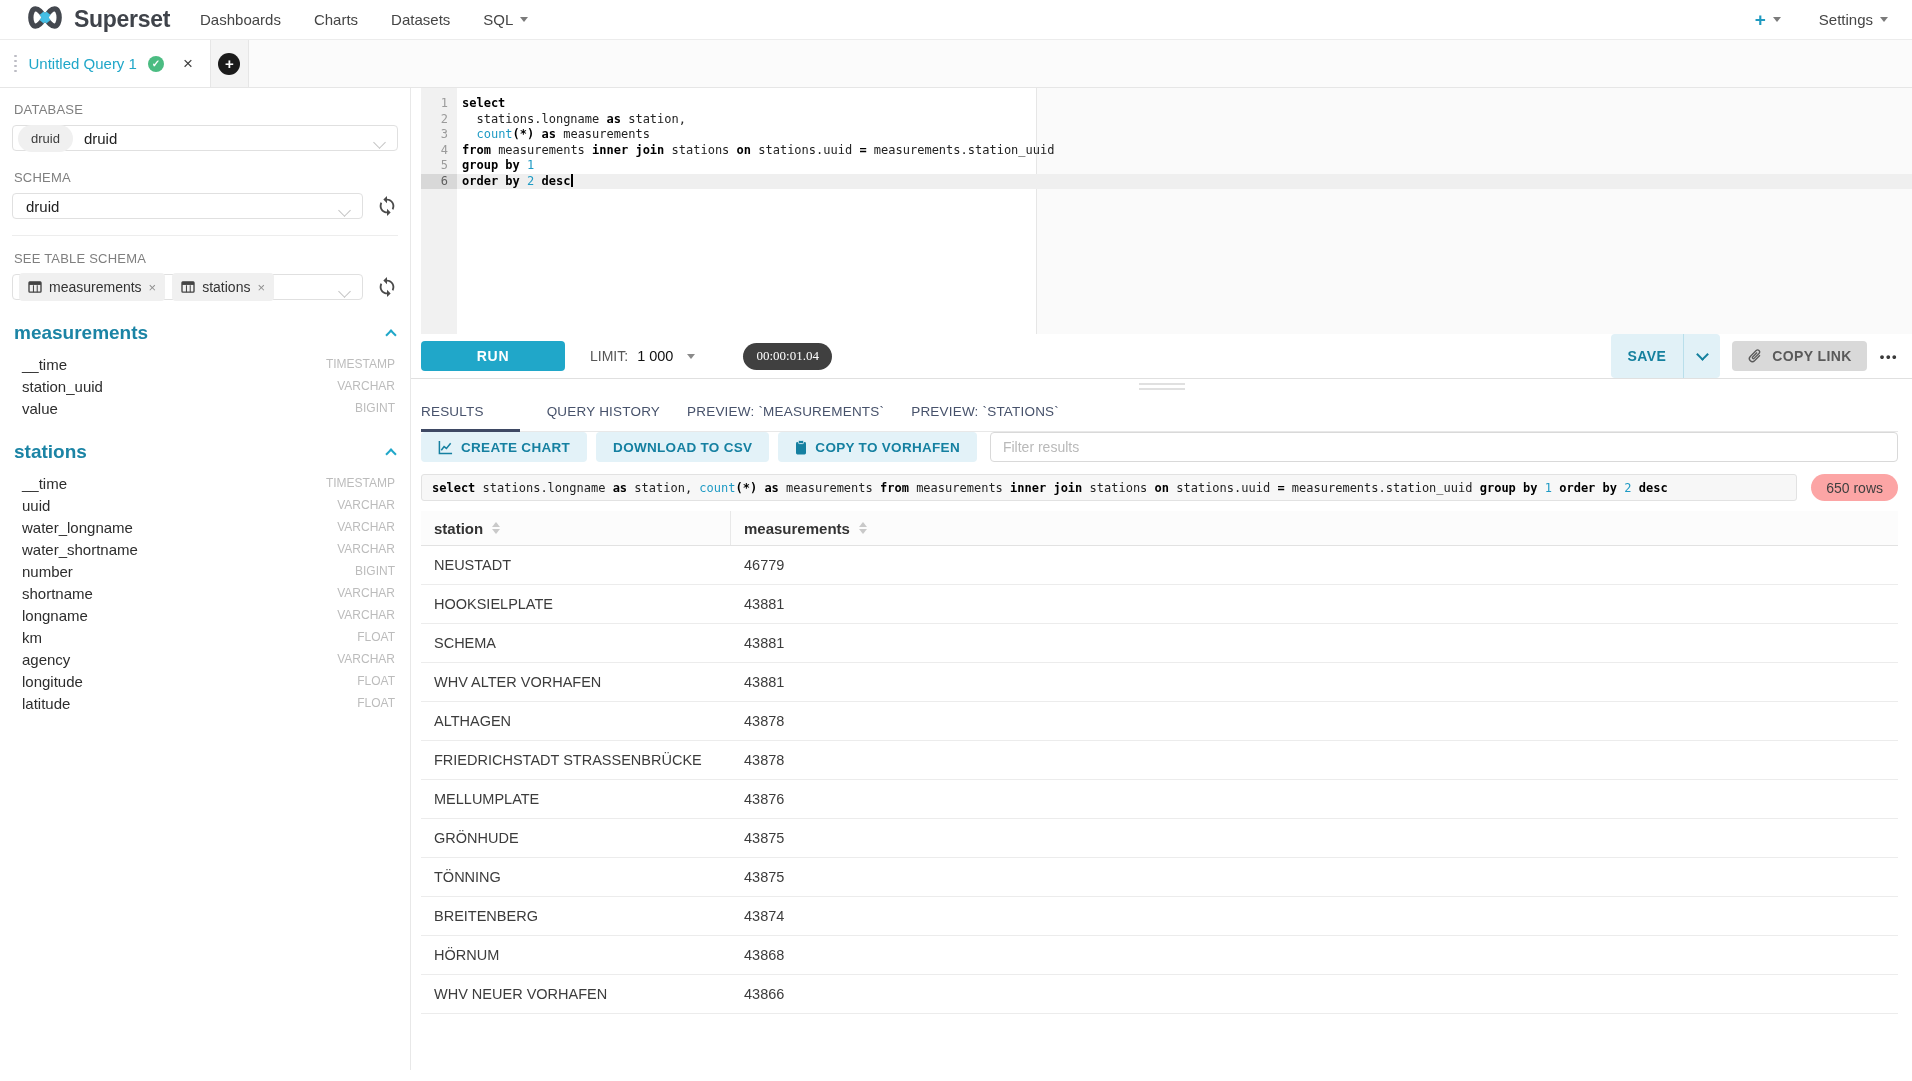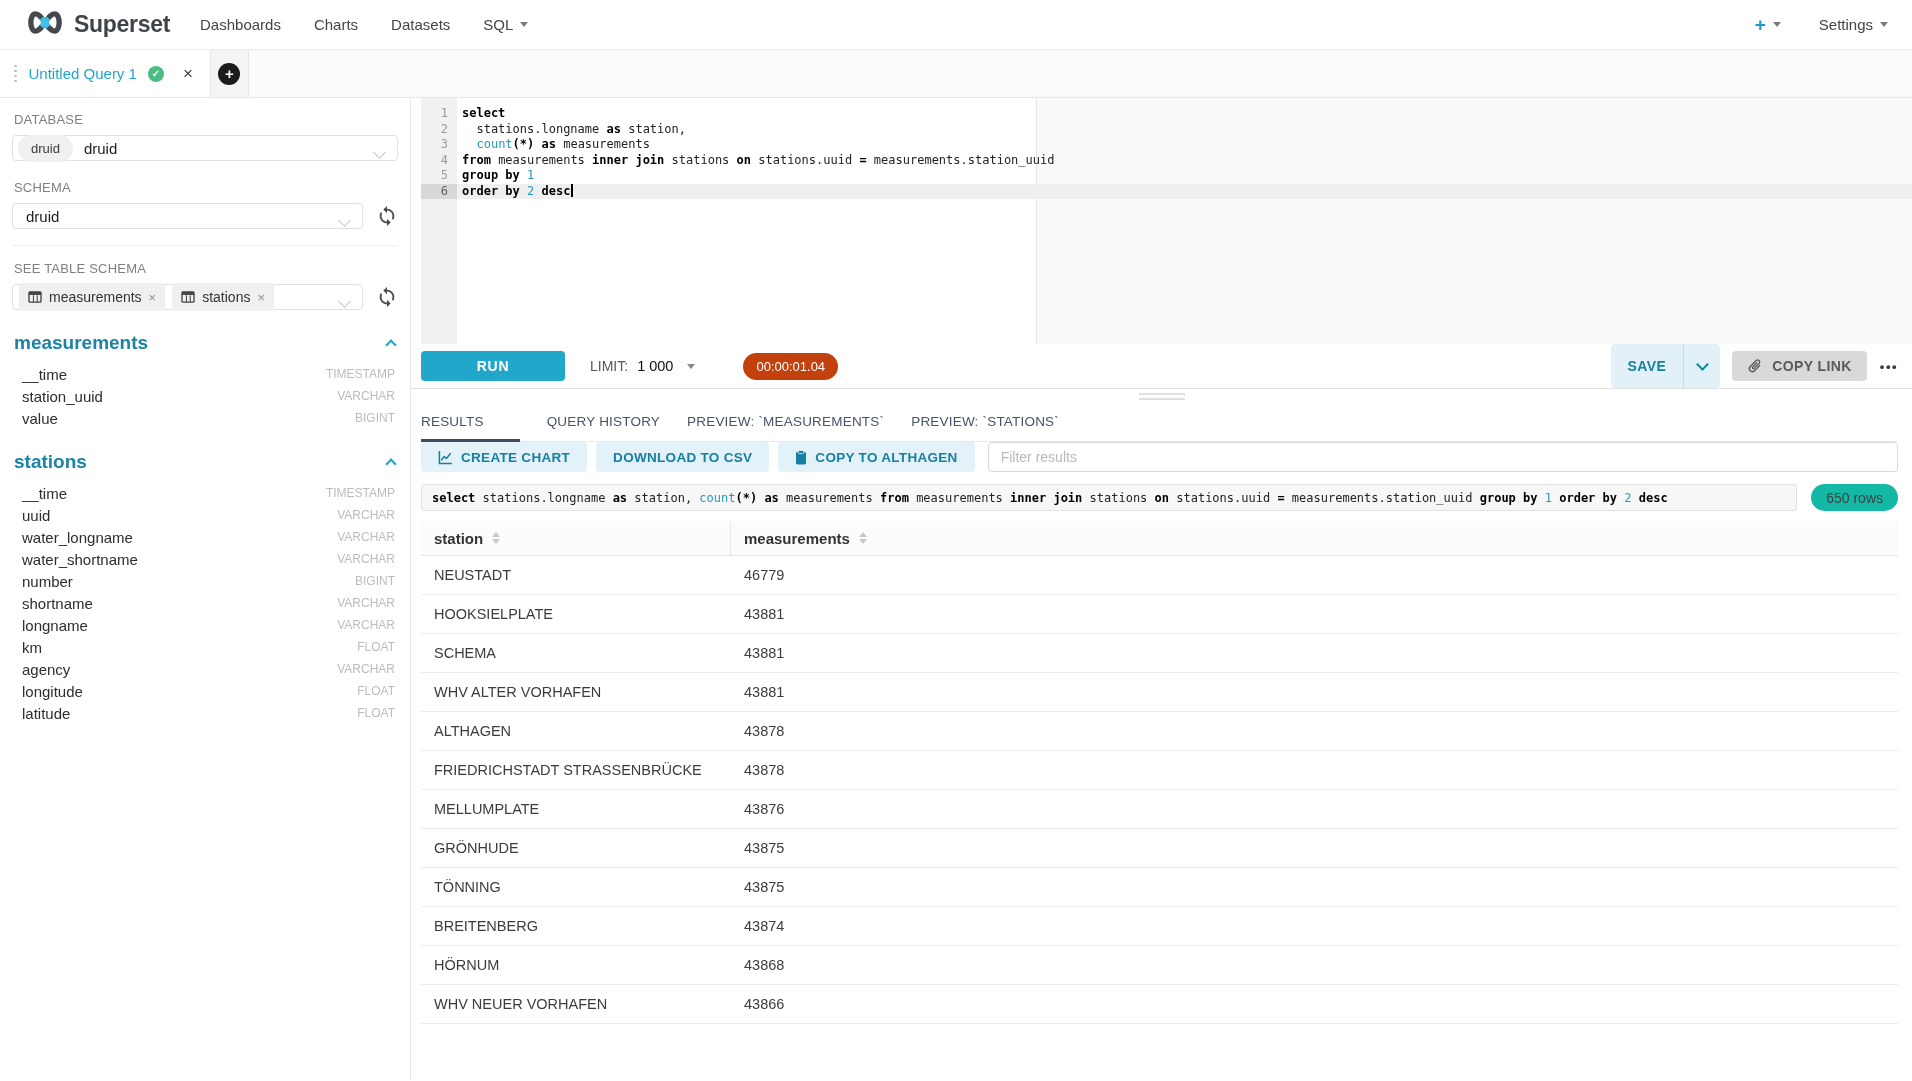--- a/index.html
+++ b/index.html
@@ -1,20 +1,20 @@
 <!DOCTYPE html>
 <html><head>
 <meta charset="utf-8">
 <style>
   * { box-sizing: border-box; margin: 0; padding: 0; }
   html,body { width:1912px; height:1081px; overflow:hidden; background:#fff;
     font-family:"Liberation Sans", sans-serif; color:#333; }
 
   
-  .topnav { height:50px; display:flex; align-items:center; padding:0 24px 0 25px;
+  .topnav { height:40px; display:flex; align-items:center; padding:0 24px 0 25px;
     border-bottom:1px solid #ececec; background:#fff; }
   .brand { display:flex; align-items:center; gap:9px; margin-right:30px; }
   .brand-name { font-size:23px; font-weight:bold; color:#3f434a; letter-spacing:-0.3px; }
   .nav-item { font-size:15px; color:#454545; margin-right:33px; display:flex; align-items:center; gap:7px; cursor:pointer; }
   .caret { width:0; height:0; border-left:4.5px solid transparent; border-right:4.5px solid transparent; border-top:5px solid #7b7b7b; display:inline-block; }
   .nav-spacer { flex:1; }
   .nav-plus { color:#1f9ac0; font-size:19px; font-weight:bold; display:flex; align-items:center; gap:7px; margin-right:38px; cursor:pointer; }
   .nav-settings { font-size:15px; color:#454545; display:flex; align-items:center; gap:7px; cursor:pointer; }
 
   
@@ -76,22 +76,22 @@
   .cursor { display:inline-block; width:1.5px; height:13px; background:#000; vertical-align:-2px; margin-left:1px; }
 
   
   .toolbar { height:44px; display:flex; align-items:center; padding:0 14px 0 10px; background:#fff; }
   .run-btn { width:144px; height:30px; background:#20A7C9; border-radius:4px; color:#fff;
     font-size:14px; font-weight:bold; letter-spacing:0.8px; display:flex; align-items:center; justify-content:center; cursor:pointer; }
   .limit { margin-left:25px; display:flex; align-items:center; cursor:pointer; }
   .limit-label { font-size:14px; color:#565656; }
   .limit-value { font-size:14.5px; color:#111; margin-left:9px; }
   .limit .caret { margin-left:14px; border-top-color:#8a8a8a; }
-  .timer { margin-left:48px; height:27px; padding:0 13px; background:#c2410c; border-radius:14px;
-    color:#fff; font-family:Liberation Sans, sans-serif; font-size:13px; display:flex; align-items:center; }
+  .timer { margin-left:48px; height:27px; padding:0 13px; background:#404040; border-radius:14px;
+    color:#fff; font-family:Liberation Serif, serif; font-size:13px; display:flex; align-items:center; }
   .tb-spacer { flex:1; }
   .save-btn { display:flex; height:44px; background:#e1f1f7; border-radius:4px; overflow:hidden; cursor:pointer; }
   .save-label { padding:0 17px; display:flex; align-items:center; color:#14809e; font-size:14px; font-weight:bold; letter-spacing:0.4px; }
   .save-div { width:1px; background:#b9dfeb; }
   .save-caret { width:36px; display:flex; align-items:center; justify-content:center; }
   .save-caret .chevd { width:9px; height:9px; border-right:2px solid #14809e; border-bottom:2px solid #14809e; transform:rotate(45deg); margin-top:-4px; }
   .copylink-btn { margin-left:12px; height:30px; background:#d9d9d9; border-radius:4px; padding:0 15px;
     display:flex; align-items:center; gap:9px; color:#5a5a5a; font-size:14px; font-weight:bold; letter-spacing:0.4px; cursor:pointer; }
   .more-btn { margin-left:13px; color:#3a3a3a; font-size:13px; letter-spacing:1.5px; font-weight:bold; cursor:pointer; }
 
@@ -108,21 +108,21 @@
   .actions { display:flex; align-items:center; gap:9px; }
   .action-btn { height:30px; padding:0 17px; background:#e3f2f8; border-radius:4px; color:#1580a1;
     font-size:13.5px; font-weight:bold; letter-spacing:0.3px; display:flex; align-items:center; gap:8px; cursor:pointer; }
   .filter-input { flex:1; height:30px; border:1px solid #d9d9d9; border-radius:4px; padding:0 12px;
     font-size:14px; color:#333; margin-left:4px; outline:none; font-family:"Liberation Sans", sans-serif; }
   .filter-input::placeholder { color:#b9b9b9; }
   .summary-row { display:flex; align-items:center; gap:14px; margin-top:12px; }
   .summary { flex:1; height:27px; background:#f7f7f7; border:1px solid #e2e2e2; border-radius:3px;
     display:flex; align-items:center; padding:0 10px; font-family:"DejaVu Sans Mono", monospace;
     font-size:12px; white-space:pre; overflow:hidden; }
-  .rows-badge { height:27px; padding:0 15px; background:#14b8a6; border-radius:14px; font-size:14px;
+  .rows-badge { height:27px; padding:0 15px; background:#fca5a5; border-radius:14px; font-size:14px;
     color:#3f3f3f; display:flex; align-items:center; }
 
   .rtable { margin-top:10px; flex:1; overflow:hidden; }
   .rhead { display:flex; height:35px; border-bottom:1px solid #e2e2e2; background:#fcfcfc; }
   .rh-cell { display:flex; align-items:center; gap:9px; font-weight:bold; font-size:15px; color:#333; padding-left:13px; cursor:pointer; }
   .rh-cell.c1 { width:310px; border-right:1px solid #e8e8e8; }
   .rh-cell.c2 { flex:1; }
   .sort { display:flex; flex-direction:column; gap:2px; }
   .tri-up { width:0; height:0; border-left:4px solid transparent; border-right:4px solid transparent; border-bottom:5px solid #c9c9c9; }
   .tri-dn { width:0; height:0; border-left:4px solid transparent; border-right:4px solid transparent; border-top:5px solid #c9c9c9; }
@@ -402,21 +402,21 @@
         <div class="action-btn">
           <span>DOWNLOAD TO CSV</span>
         </div>
         <div class="action-btn">
           <span style="display:flex">
             <svg width="12" height="15" viewBox="0 0 12 15">
                 <rect x="1" y="2" width="10" height="12.4" rx="1.4" fill="#1580a1"></rect>
                 <rect x="3.4" y="0.4" width="5.2" height="3.2" rx="1" fill="#1580a1" stroke="#e3f2f8" stroke-width="0.9"></rect>
               </svg>
           </span>
-          <span>COPY TO ALTHAGEN</span>
+          <span>COPY TO VORHAFEN</span>
         </div>
         <input class="filter-input" placeholder="Filter results" style="">
       </div>
 
       <div class="summary-row">
         <div class="summary" id="summary"><span class="tok-kw">select</span><span class="tok-p"> stations.longname </span><span class="tok-kw">as</span><span class="tok-p"> station, </span><span class="tok-fn">count</span><span class="tok-kw">(*)</span><span class="tok-p"> </span><span class="tok-kw">as</span><span class="tok-p"> measurements </span><span class="tok-kw">from</span><span class="tok-p"> measurements </span><span class="tok-kw">inner join</span><span class="tok-p"> stations </span><span class="tok-kw">on</span><span class="tok-p"> stations.uuid </span><span class="tok-kw">=</span><span class="tok-p"> measurements.station_uuid </span><span class="tok-kw">group by</span><span class="tok-p"> </span><span class="tok-n">1</span><span class="tok-p"> </span><span class="tok-kw">order by</span><span class="tok-p"> </span><span class="tok-n">2</span><span class="tok-p"> </span><span class="tok-kw">desc</span></div>
         <div class="rows-badge">650 rows</div>
       </div>
 
       <div class="rtable">

